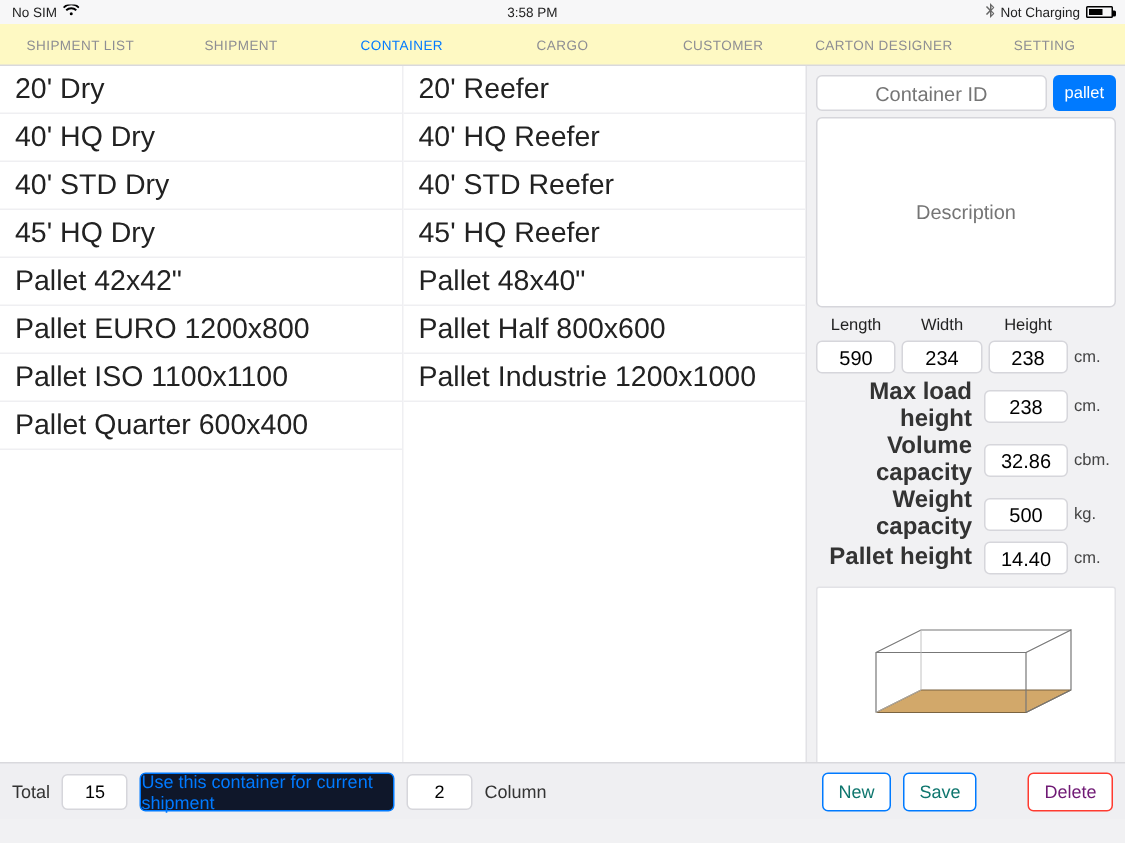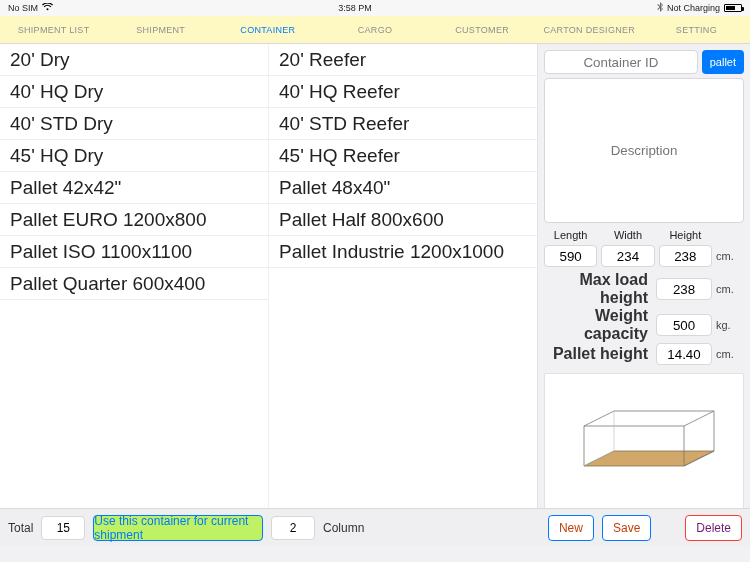--- a/index.html
+++ b/index.html
@@ -27,23 +27,23 @@
   .dim-row .val { flex:1; }
   .val { height:22px; border:1px solid #d6d6db; border-radius:4px; background:#fff; font-size:11px; display:flex; align-items:center; justify-content:center; }
   .unit { flex:0 0 28px; font-size:11px; color:#444; display:flex; align-items:center; justify-content:flex-start; }
   .prop-row { display:flex; gap:4px; align-items:center; }
   .prop-row .lbl { flex:1; text-align:right; font-size:16px; color:#333; padding-right:4px;font-weight:bold; }
   .prop-row .pv { flex:0 0 56px; }
   .preview { flex:1; background:#fff; border:1px solid #e2e2e6; border-radius:2px; margin-top:4px; display:flex; align-items:center; justify-content:center; }
   .footer { position:absolute; bottom:16px; left:0; right:0; height:38px; background:#efeff2; border-top:1px solid #d9d9dd; display:flex; align-items:center; padding:0 8px; gap:8px; }
   .footer .lbl { font-size:12px; color:#333; }
   .footer .num { width:44px; height:24px; border:1px solid #d6d6db; border-radius:4px; background:#fff; font-size:12px; text-align:center; }
-  .footer .use-btn { flex:1; height:26px; border:1px solid #007aff; border-radius:4px; color:#007aff; background:#bef264; font-size:12px; display:flex; align-items:center; justify-content:center; cursor:pointer; max-width: 290px; }
+  .footer .use-btn { flex:1; height:26px; border:1px solid #007aff; border-radius:4px; color:#007aff; background:#0f172a; font-size:12px; display:flex; align-items:center; justify-content:center; cursor:pointer; max-width: 290px; }
   .footer .col-num { width:44px; height:24px; border:1px solid #d6d6db; border-radius:4px; background:#fff; font-size:12px; text-align:center; }
-  .btn { height:26px; padding:0 10px; border:1px solid #007aff; border-radius:4px; color:#c2410c; background:#fff; font-size:12px; display:flex; align-items:center; justify-content:center; cursor:pointer; }
+  .btn { height:26px; padding:0 10px; border:1px solid #007aff; border-radius:4px; color:#0f766e; background:#fff; font-size:12px; display:flex; align-items:center; justify-content:center; cursor:pointer; }
   .btn.red { border-color:#ff3b30; color:#701a75; }
   .spacer { flex:1; }
   .battery { width:18px; height:8px; border:1px solid #000; border-radius:1px; position:relative; }
   .battery::after { content:""; position:absolute; right:-3px; top:2px; width:2px; height:4px; background:#000; border-radius:0 1px 1px 0; }
   .battery .lvl { position:absolute; left:1px; top:1px; bottom:1px; width:55%; background:#000; }
   input { border:none; outline:none; background:transparent; width:100%; height:100%; text-align:center; font-family:inherit; }
 </style>
 </head>
 <body>
 
@@ -134,20 +134,27 @@
 
     <div id="props">
         <div class="prop-row">
           <div class="lbl">Max load height</div>
           <div class="val pv">
             <input value="238" style="">
           </div>
           <div class="unit">cm.</div>
         </div>
         <div class="prop-row">
+          <div class="lbl">Volume capacity</div>
+          <div class="val pv">
+            <input value="32.86" style="">
+          </div>
+          <div class="unit">cbm.</div>
+        </div>
+        <div class="prop-row">
           <div class="lbl">Weight capacity</div>
           <div class="val pv">
             <input value="500" style="">
           </div>
           <div class="unit">kg.</div>
         </div>
         <div class="prop-row">
           <div class="lbl">Pallet height</div>
           <div class="val pv">
             <input value="14.40" style="">

